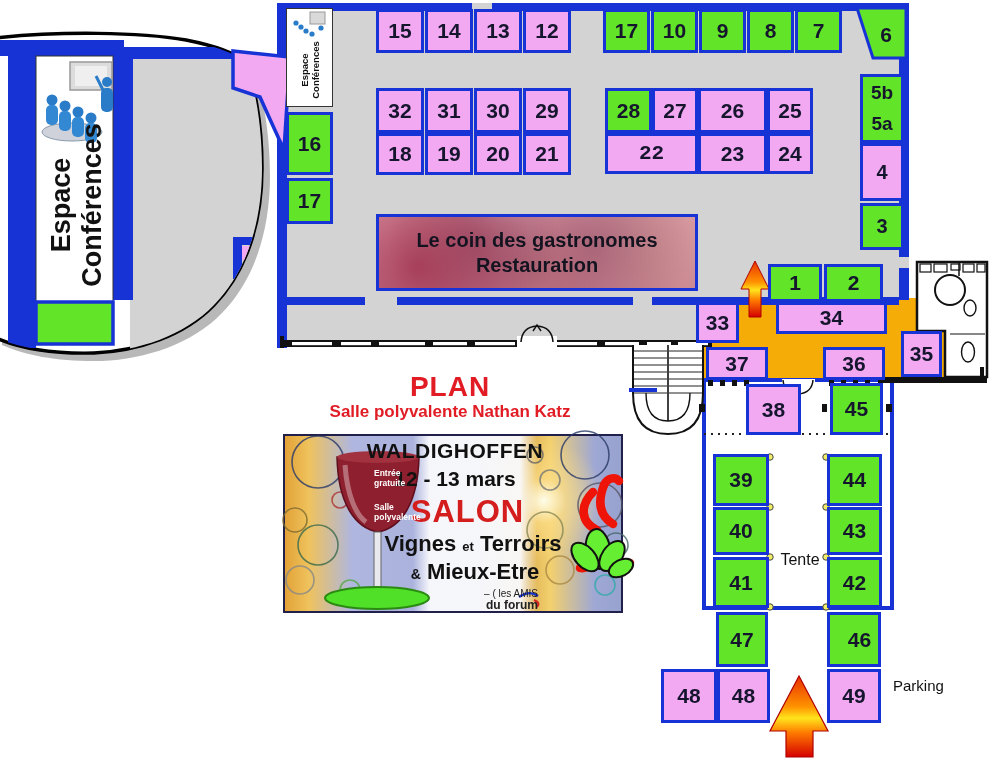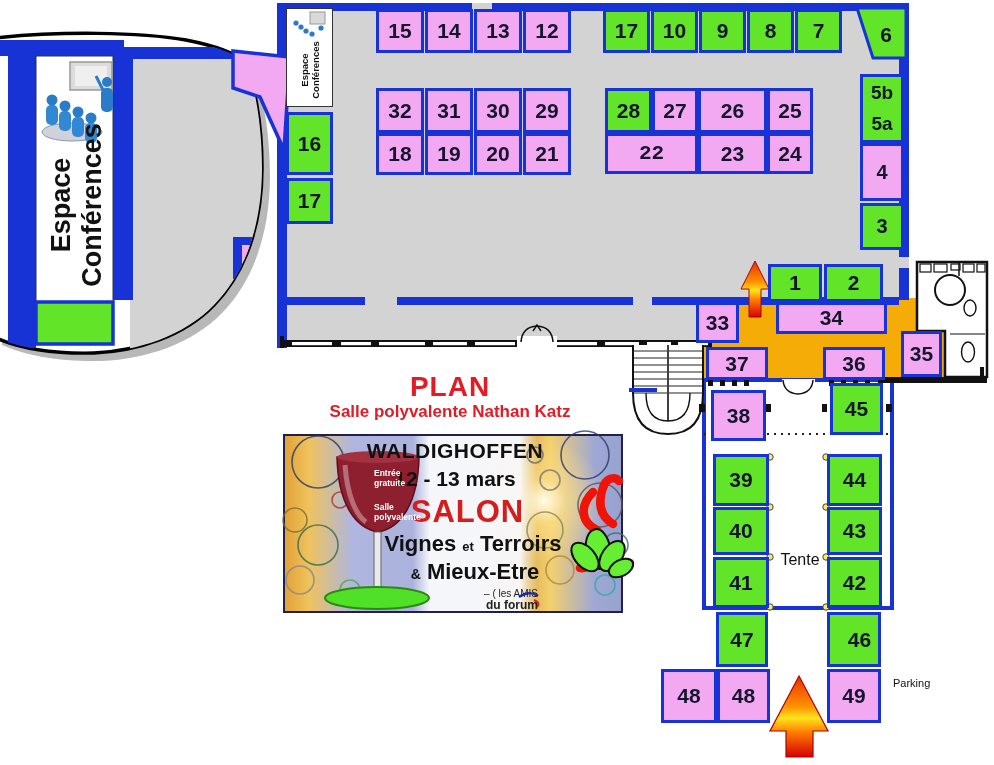--- a/index.html
+++ b/index.html
@@ -37,38 +37,42 @@
   #p-vignes{left:378px;top:531px;width:190px;font-size:22px;font-weight:bold;}
   #p-vignes .small{font-size:13px;}
   #p-mieux{left:380px;top:559px;width:190px;font-size:22px;font-weight:bold;}
   #p-mieux .small{font-size:14px;}
   #p-logo{left:438px;top:588px;width:100px;font-size:10px;text-align:right;color:#222;line-height:1.1;}
   #p-logo b{font-size:12px;}
   .glass-txt{position:absolute;color:#fff;font-size:8.5px;line-height:10px;font-weight:bold;}
   #plan-title{left:360px;top:371px;width:180px;text-align:center;font-size:28px;font-weight:bold;color:#e11c24;letter-spacing:1px;}
   #plan-sub{left:300px;top:402px;width:300px;text-align:center;font-size:17px;font-weight:bold;color:#e11c24;}
   #tente-label{left:765px;top:551px;width:70px;text-align:center;font-size:16px;color:#111;}
-  #parking-label{left:893px;top:677px;width:80px;font-size:11px;color:#111;}
+  #parking-label{left:893px;top:677px;width:80px;font-size:15px;color:#111;}
   #mini-room{left:286px;top:8px;width:47px;height:99px;background:#fff;border:1px solid #333;box-sizing:border-box;}
   #mini-label{left:264px;top:59px;width:92px;height:22px;transform:rotate(-90deg);
     font-size:9.5px;line-height:11px;font-weight:bold;text-align:center;color:#111;}
   #mag-label{left:-52px;top:173px;width:260px;height:64px;transform:rotate(-90deg);
     font-size:27px;line-height:31px;font-weight:bold;text-align:center;color:#111;}
   svg text{font-family:"Liberation Sans",sans-serif;}
 </style>
 </head>
 <body>
 
 <div id="stage">
 
   <div id="hall-floor" class="abs"></div>
   <div class="orange" style="left:738px;top:298px;width:207px;height:82px;"></div>
   <div class="orange" style="left:695px;top:343px;width:44px;height:37px;"></div>
   <div id="tent" class="abs"></div>
 
+  <div id="banner" class="abs">
+    <div class="l1">Le coin des gastronomes</div>
+    <div class="l2">Restauration</div>
+  </div>
 
   <div id="poster" class="abs"></div>
 
   <div class="wall" style="left:280px;top:3px;width:192px;height:8px;"></div>
   <div class="wall" style="left:492px;top:3px;width:417px;height:8px;"></div>
   <div class="wall" style="left:277px;top:3px;width:10px;height:345px;"></div>
   <div class="wall" style="left:899px;top:3px;width:10px;height:254px;"></div>
   <div class="wall" style="left:899px;top:268px;width:10px;height:32px;"></div>
   <div class="wall" style="left:280px;top:297px;width:85px;height:8px;"></div>
   <div class="wall" style="left:397px;top:297px;width:236px;height:8px;"></div>
@@ -246,21 +250,21 @@
       <div class="booth pink" style="left: 767px; top: 133px; width: 46px; height: 41px;">24</div>
       <div class="booth pink" style="left: 860px; top: 143px; width: 44px; height: 58px; font-size: 20px;">4</div>
       <div class="booth green" style="left: 860px; top: 203px; width: 44px; height: 47px; font-size: 20px;">3</div>
       <div class="booth green" style="left: 768px; top: 264px; width: 54px; height: 38px;">1</div>
       <div class="booth green" style="left: 824px; top: 264px; width: 59px; height: 38px;">2</div>
       <div class="booth pink" style="left: 696px; top: 302px; width: 43px; height: 41px;">33</div>
       <div class="booth pink" style="left: 776px; top: 302px; width: 111px; height: 32px;">34</div>
       <div class="booth pink" style="left: 706px; top: 347px; width: 62px; height: 33px;">37</div>
       <div class="booth pink" style="left: 823px; top: 347px; width: 62px; height: 33px;">36</div>
       <div class="booth pink" style="left: 901px; top: 331px; width: 41px; height: 46px;">35</div>
-      <div class="booth pink" style="left: 711px; top: 384px; width: 55px; height: 51px; margin-top: 6px;">38</div>
+      <div class="booth pink" style="left: 746px; top: 384px; width: 55px; height: 51px;">38</div>
       <div class="booth green" style="left: 830px; top: 383px; width: 53px; height: 52px;">45</div>
       <div class="booth green" style="left: 713px; top: 454px; width: 56px; height: 52px;">39</div>
       <div class="booth green" style="left: 713px; top: 507px; width: 56px; height: 48px;">40</div>
       <div class="booth green" style="left: 713px; top: 557px; width: 56px; height: 51px;">41</div>
       <div class="booth green" style="left: 827px; top: 454px; width: 55px; height: 52px;">44</div>
       <div class="booth green" style="left: 827px; top: 507px; width: 55px; height: 48px;">43</div>
       <div class="booth green" style="left: 827px; top: 557px; width: 55px; height: 51px;">42</div>
       <div class="booth green" style="left: 716px; top: 612px; width: 52px; height: 55px;">47</div>
       <div class="booth green" style="left: 827px; top: 612px; width: 54px; height: 55px; padding-left: 11px;">46</div>
       <div class="booth pink" style="left: 661px; top: 669px; width: 56px; height: 54px;">48</div>

